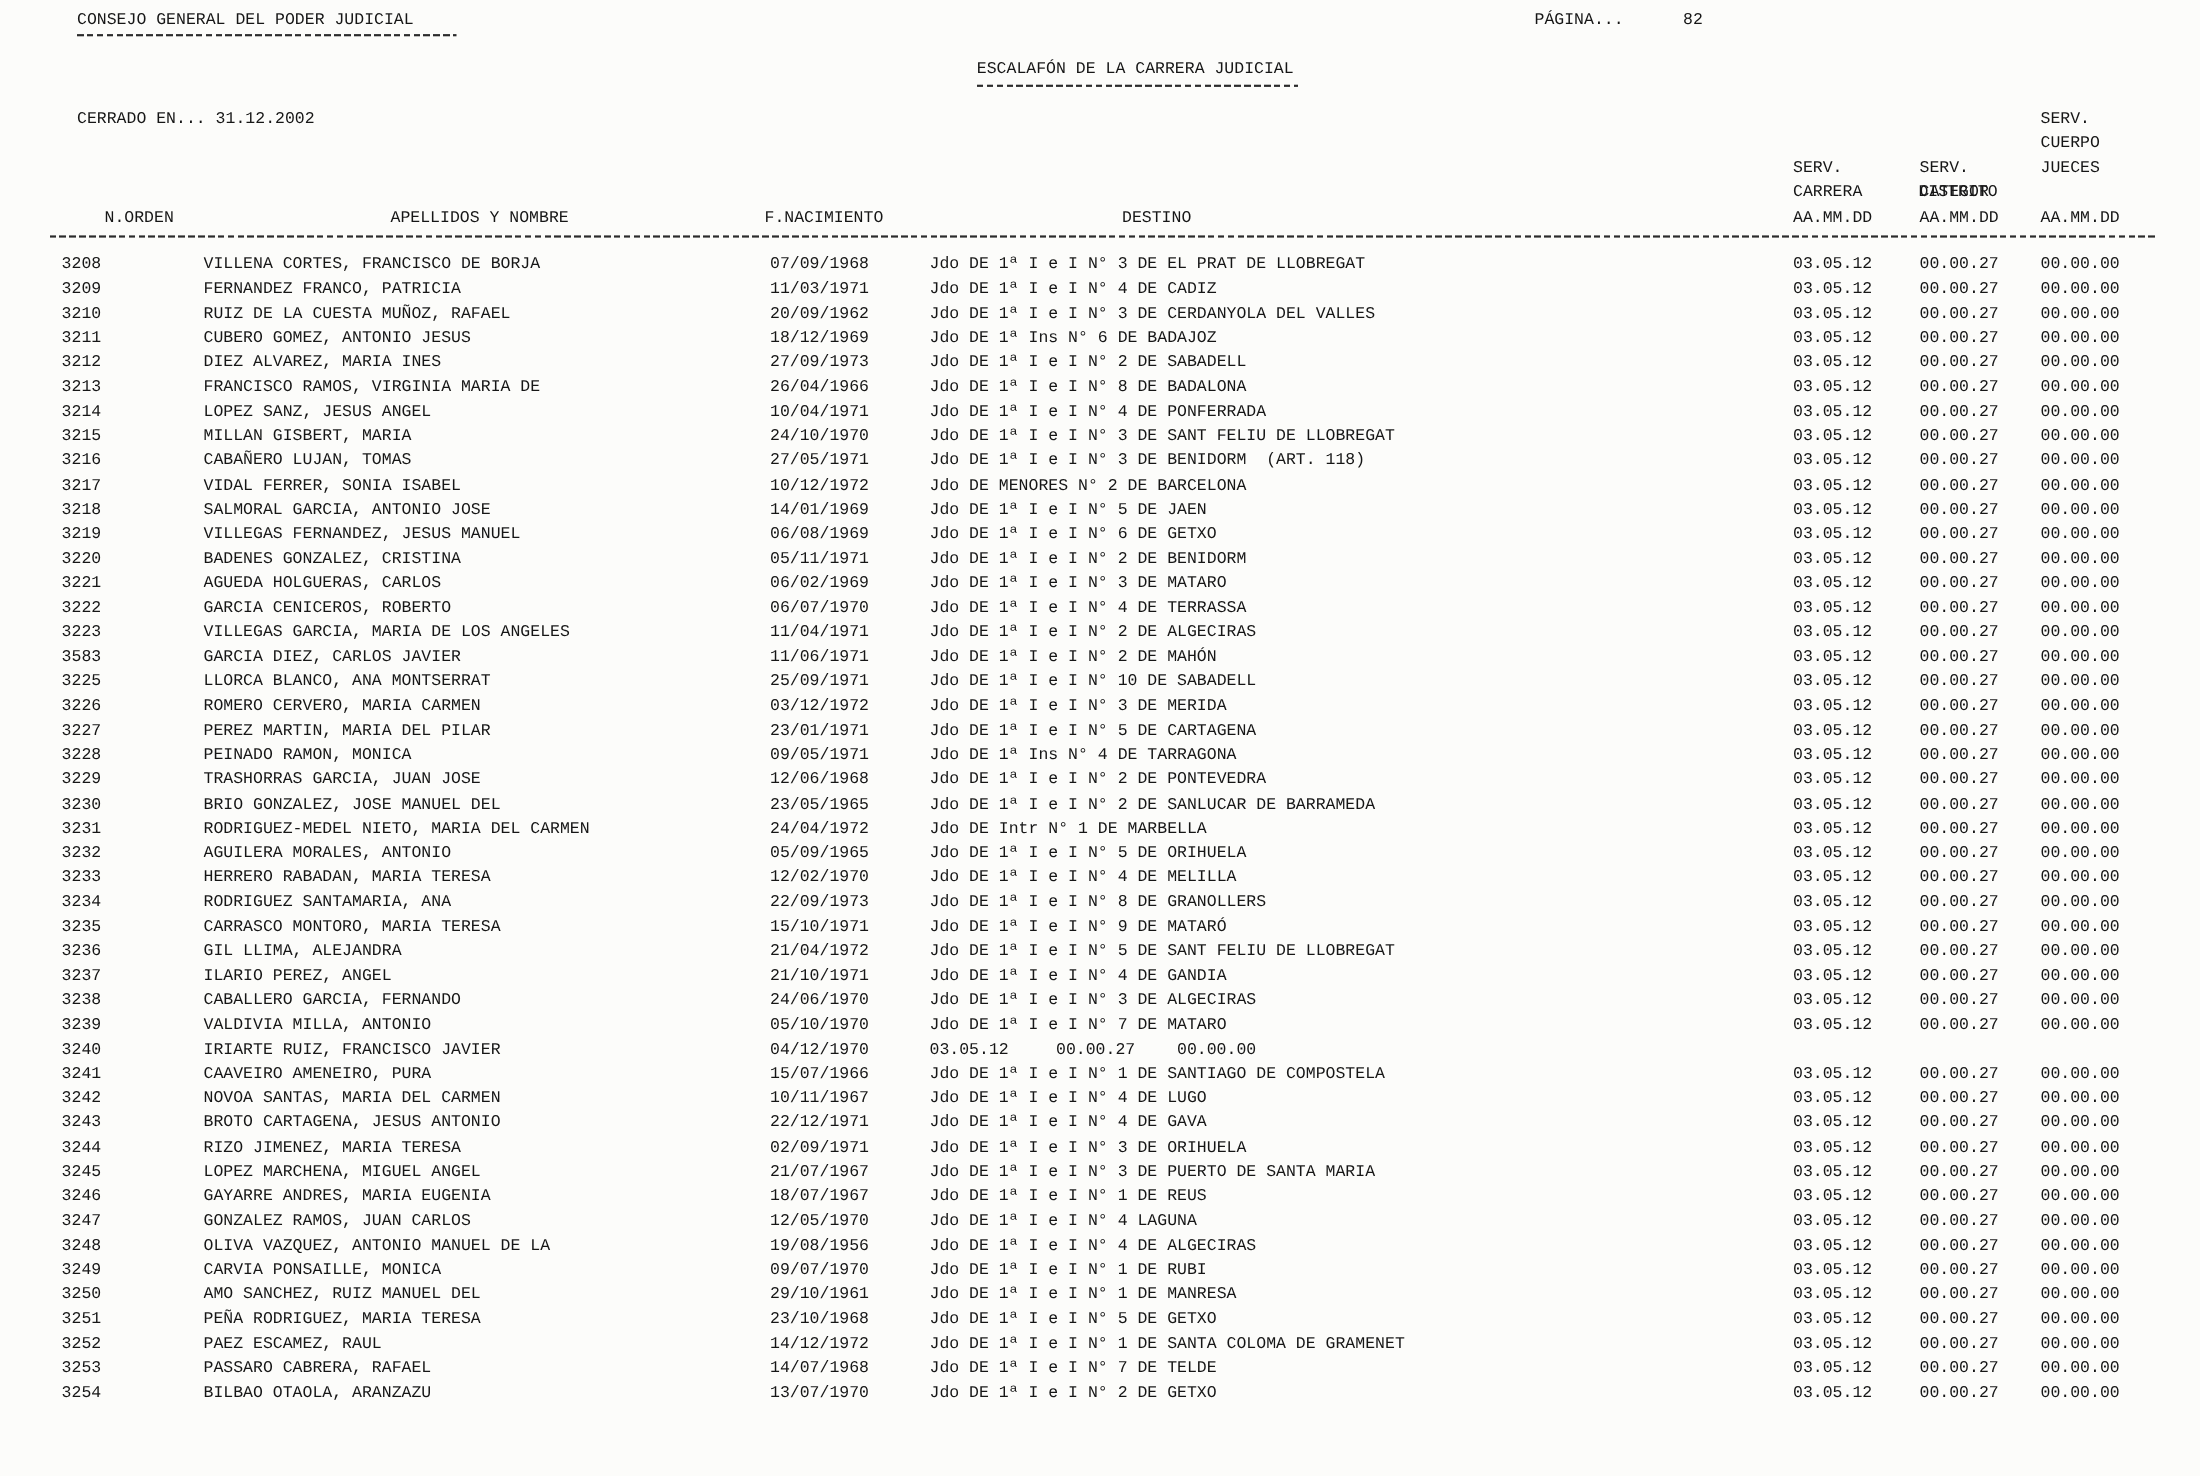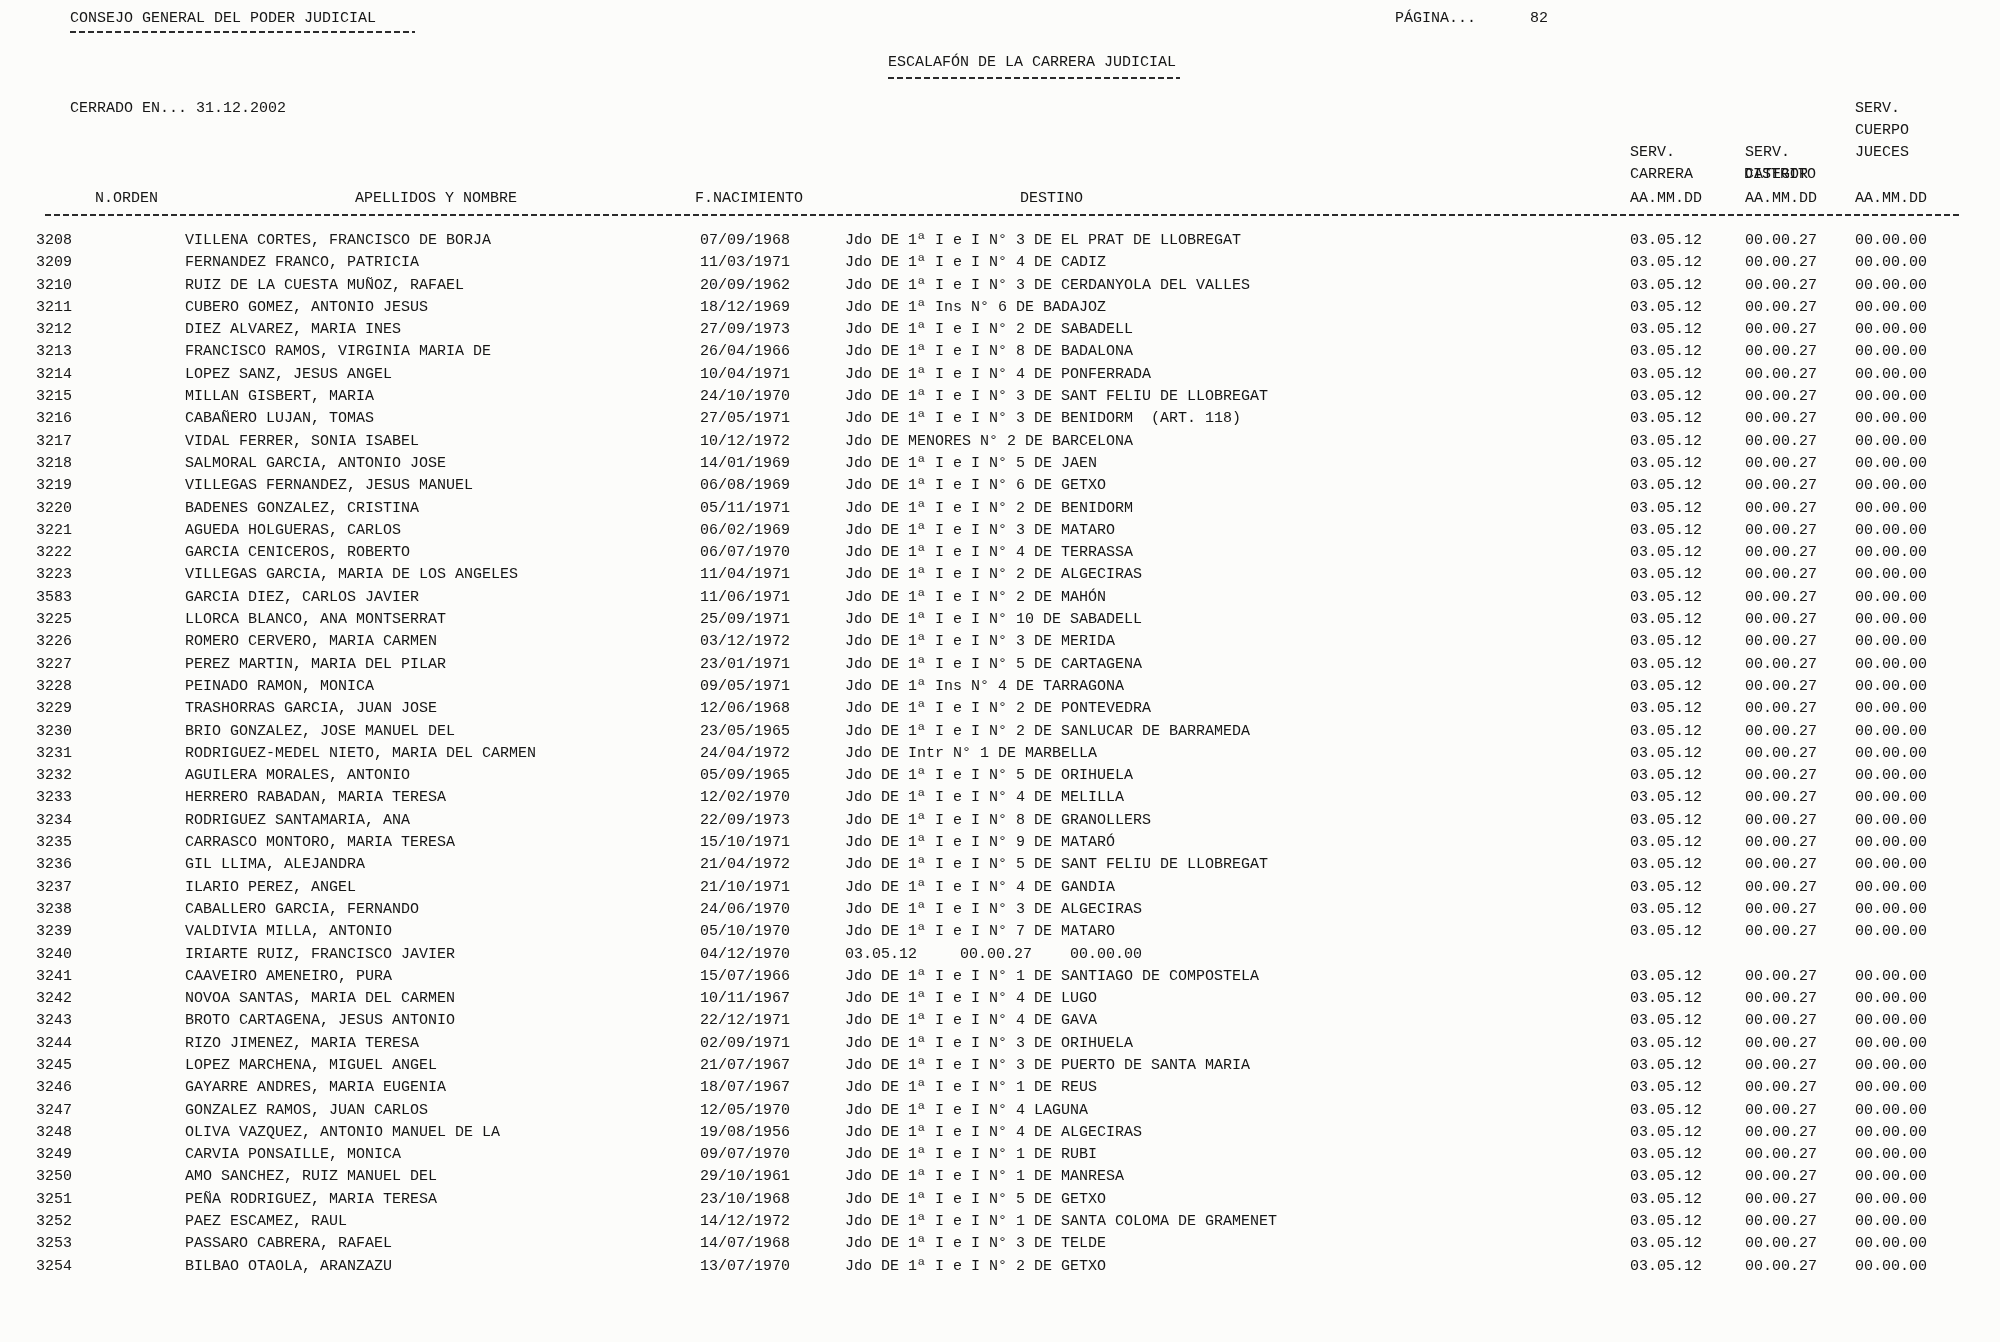--- a/index.html
+++ b/index.html
@@ -18,21 +18,21 @@
   .abs { position: absolute; white-space: pre; }
   .rule {
     position: absolute;
     height: 2px;
     background: repeating-linear-gradient(90deg, #2b2b2b 0 6px, transparent 6px 9px);
   }
   .pgnum { margin-left: 54px; }
   #table-body { position: absolute; left: 0; top: 230px; width: 2000px; }
   .row { display: flex; height: 22.3px; line-height: 22.3px; }
   .c { white-space: pre; overflow: hidden; flex: none; }
-  .c0 { width: 185px; padding-left: 36px; }
+  .c0 { width: 185px; padding-left: 56px; }
   .c1 { width: 515px; }
   .c2 { width: 145px; }
   .c3 { width: 785px; }
   .c4 { width: 115px; }
   .c5 { width: 110px; }
   .c6 { width: 110px; }
 </style>
 </head>
 <body>
 
@@ -471,21 +471,21 @@
     <span class="c c2">14/12/1972</span>
     <span class="c c3">Jdo DE 1ª I e I N° 1 DE SANTA COLOMA DE GRAMENET</span>
     <span class="c c4">03.05.12</span>
     <span class="c c5">00.00.27</span>
     <span class="c c6">00.00.00</span>
   </div>
       <div class="row">
     <span class="c c0">3253</span>
     <span class="c c1">PASSARO CABRERA, RAFAEL</span>
     <span class="c c2">14/07/1968</span>
-    <span class="c c3">Jdo DE 1ª I e I N° 3 DE TELDE</span>
+    <span class="c c3">Jdo DE 1ª I e I N° 7 DE TELDE</span>
     <span class="c c4">03.05.12</span>
     <span class="c c5">00.00.27</span>
     <span class="c c6">00.00.00</span>
   </div>
       <div class="row">
     <span class="c c0">3254</span>
     <span class="c c1">BILBAO OTAOLA, ARANZAZU</span>
     <span class="c c2">13/07/1970</span>
     <span class="c c3">Jdo DE 1ª I e I N° 2 DE GETXO</span>
     <span class="c c4">03.05.12</span>

